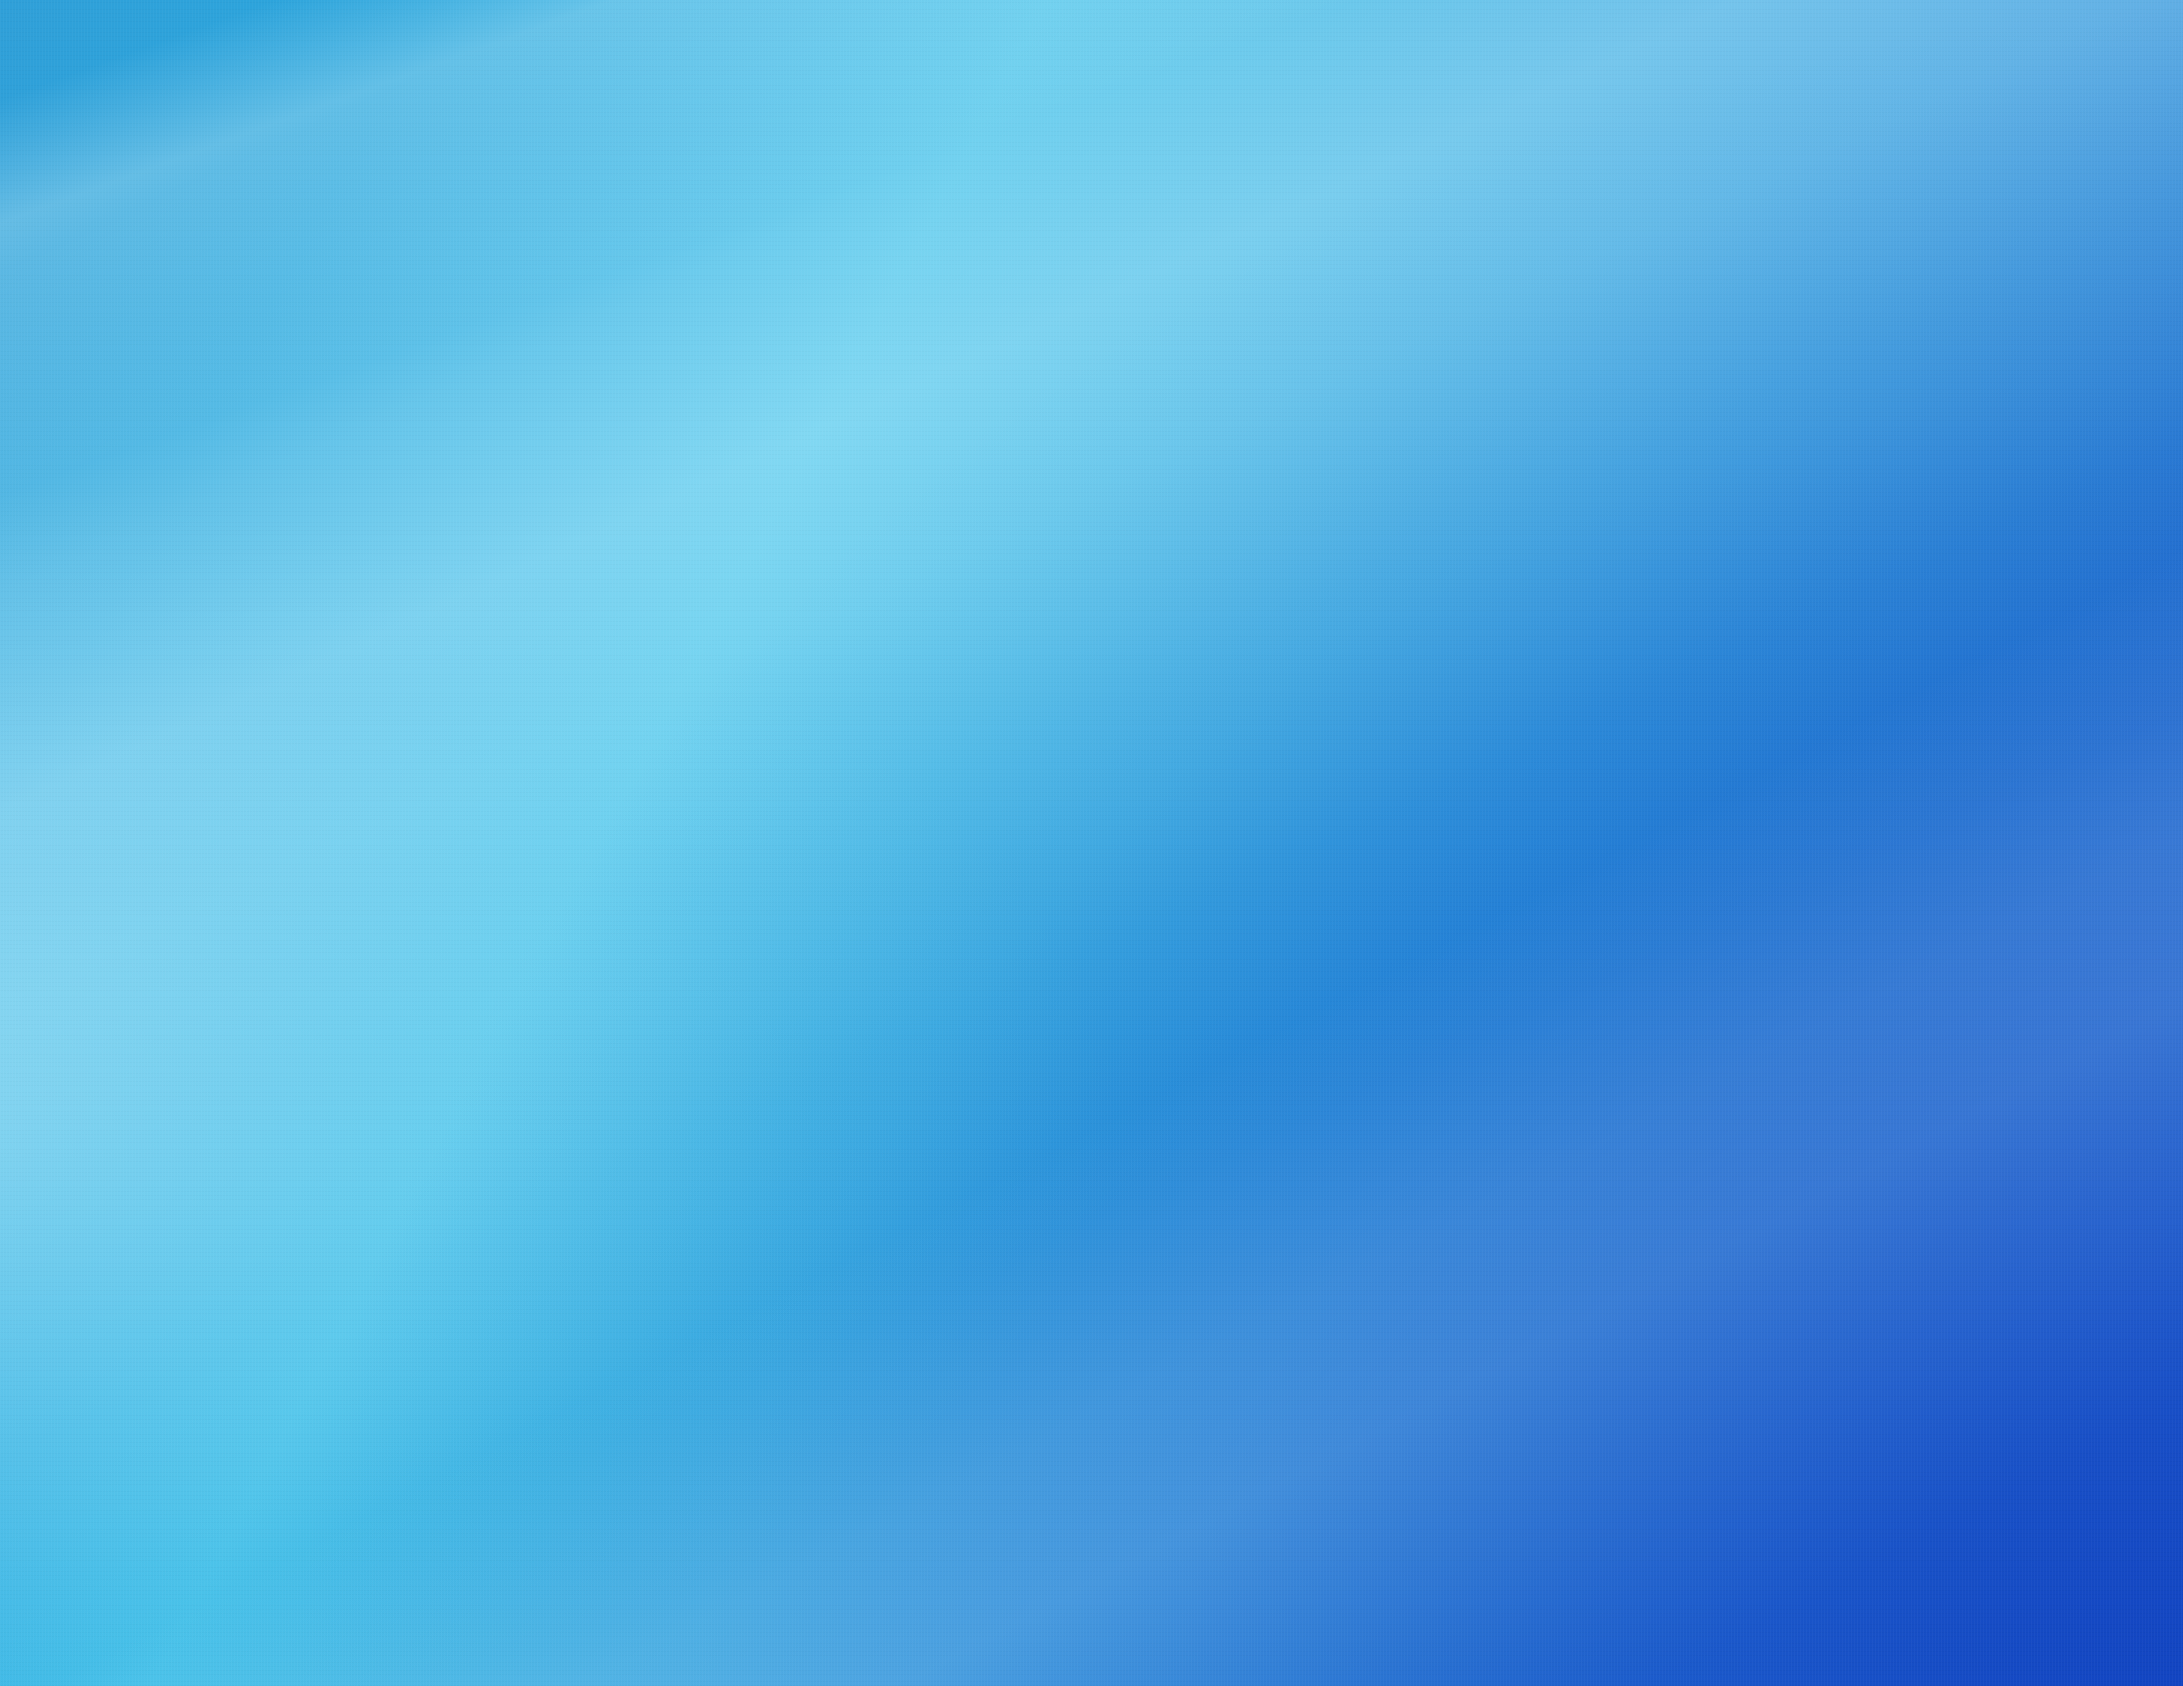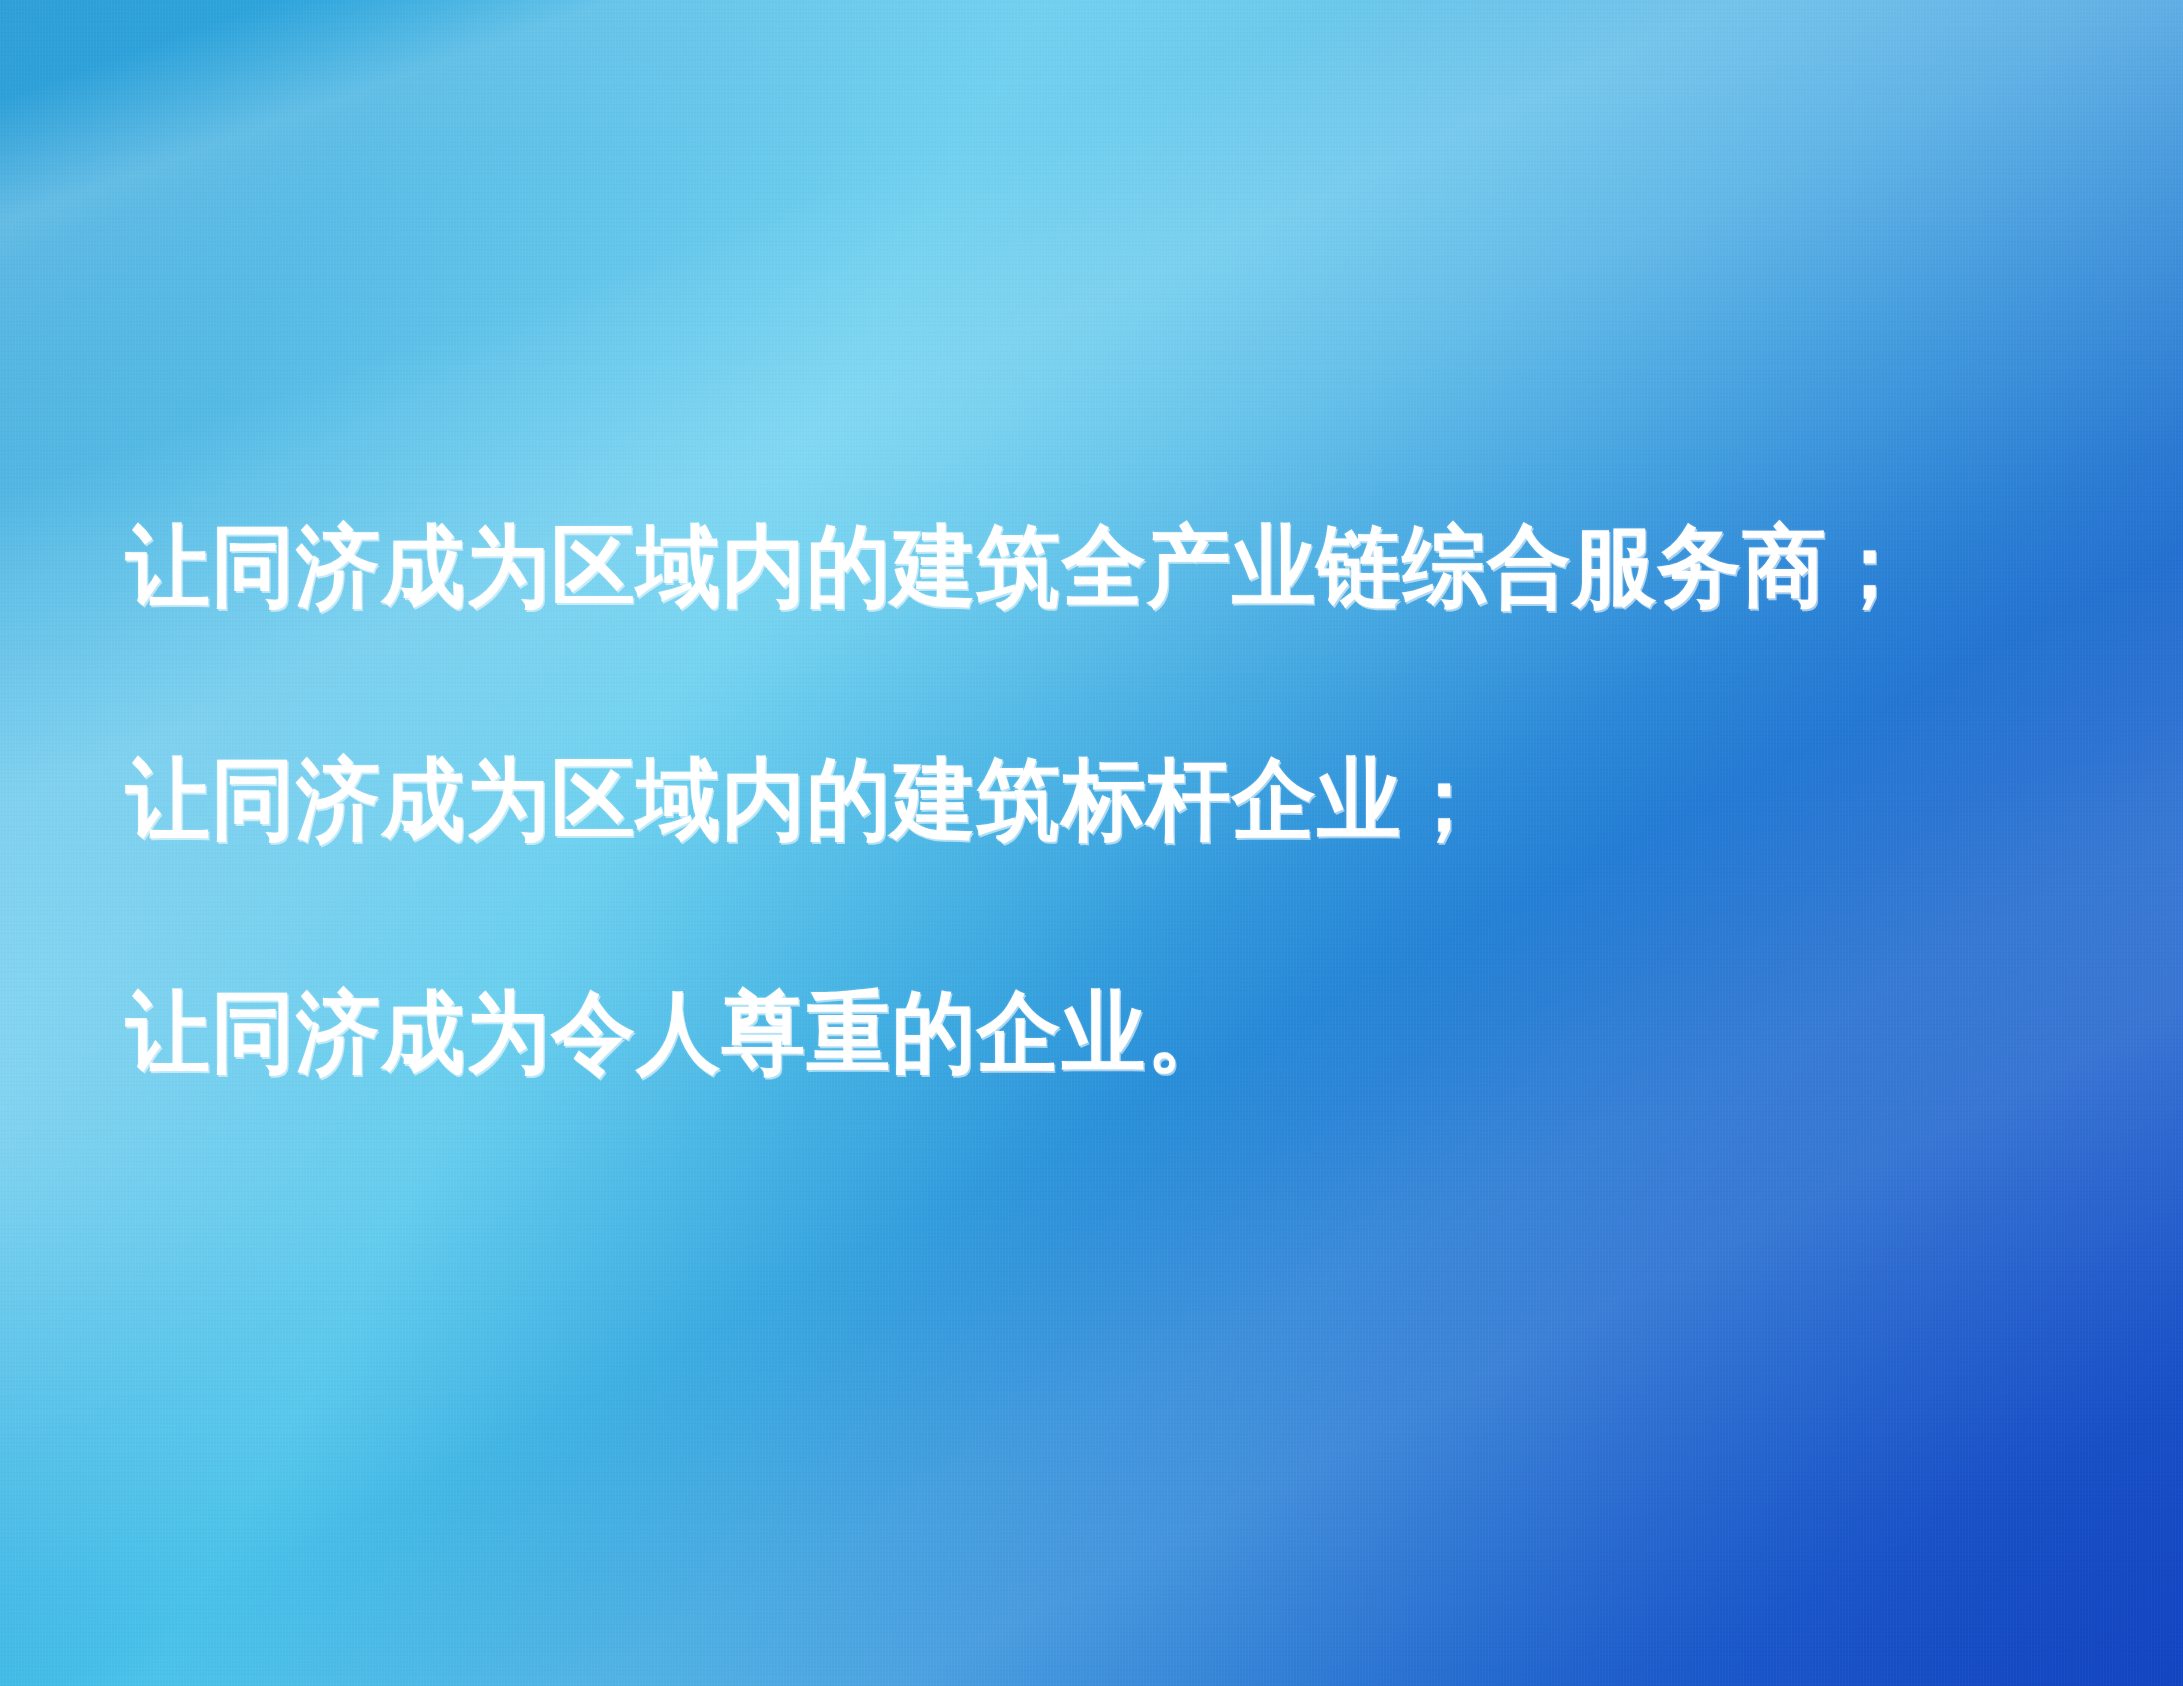--- a/index.html
+++ b/index.html
@@ -148,20 +148,15 @@
 <div id="slide">
 
   <div class="bg-layer" id="bg-base"></div>
   <div class="bg-layer" id="bg-band-main"></div>
   <div class="bg-layer" id="bg-band-lower"></div>
   <div class="bg-layer" id="bg-streak-tr"></div>
   <div class="bg-layer" id="bg-glow-left"></div>
   <div class="bg-layer" id="bg-corner-br"></div>
   <div class="bg-layer" id="bg-texture"></div>
 
-  <div id="text-block">
-    <div class="slogan-line">让同济成为区域内的建筑全产业链综合服务商；</div>
-    <div class="slogan-line">让同济成为区域内的建筑标杆企业；</div>
-    <div class="slogan-line">让同济成为令人尊重的企业。</div>
-  </div>
 
 </div>
 
 
 </body></html>

